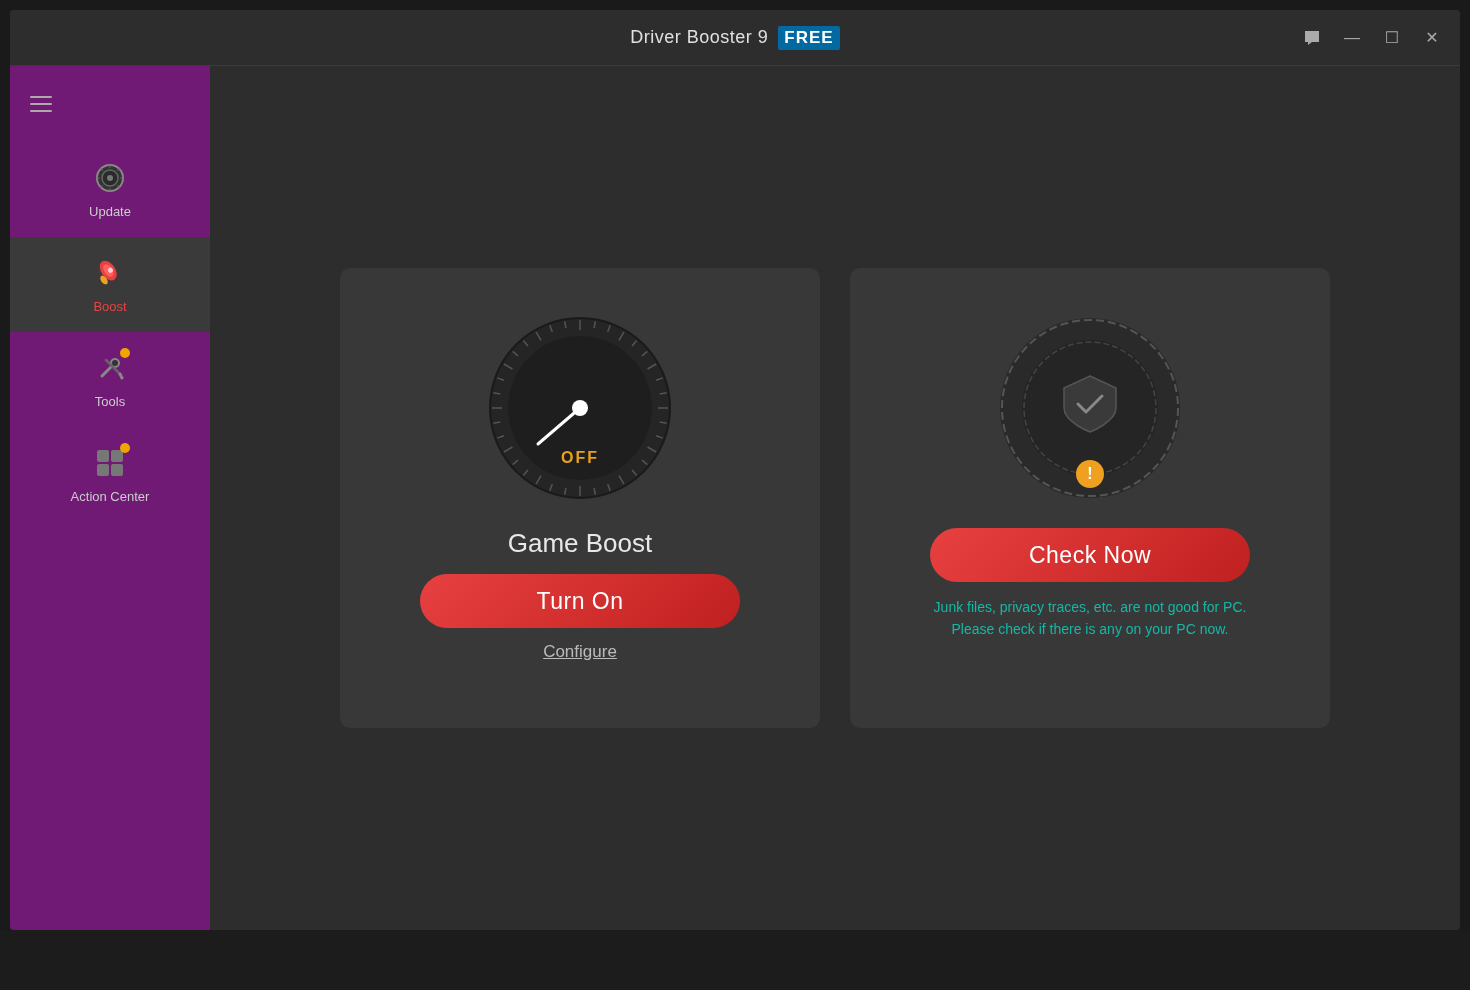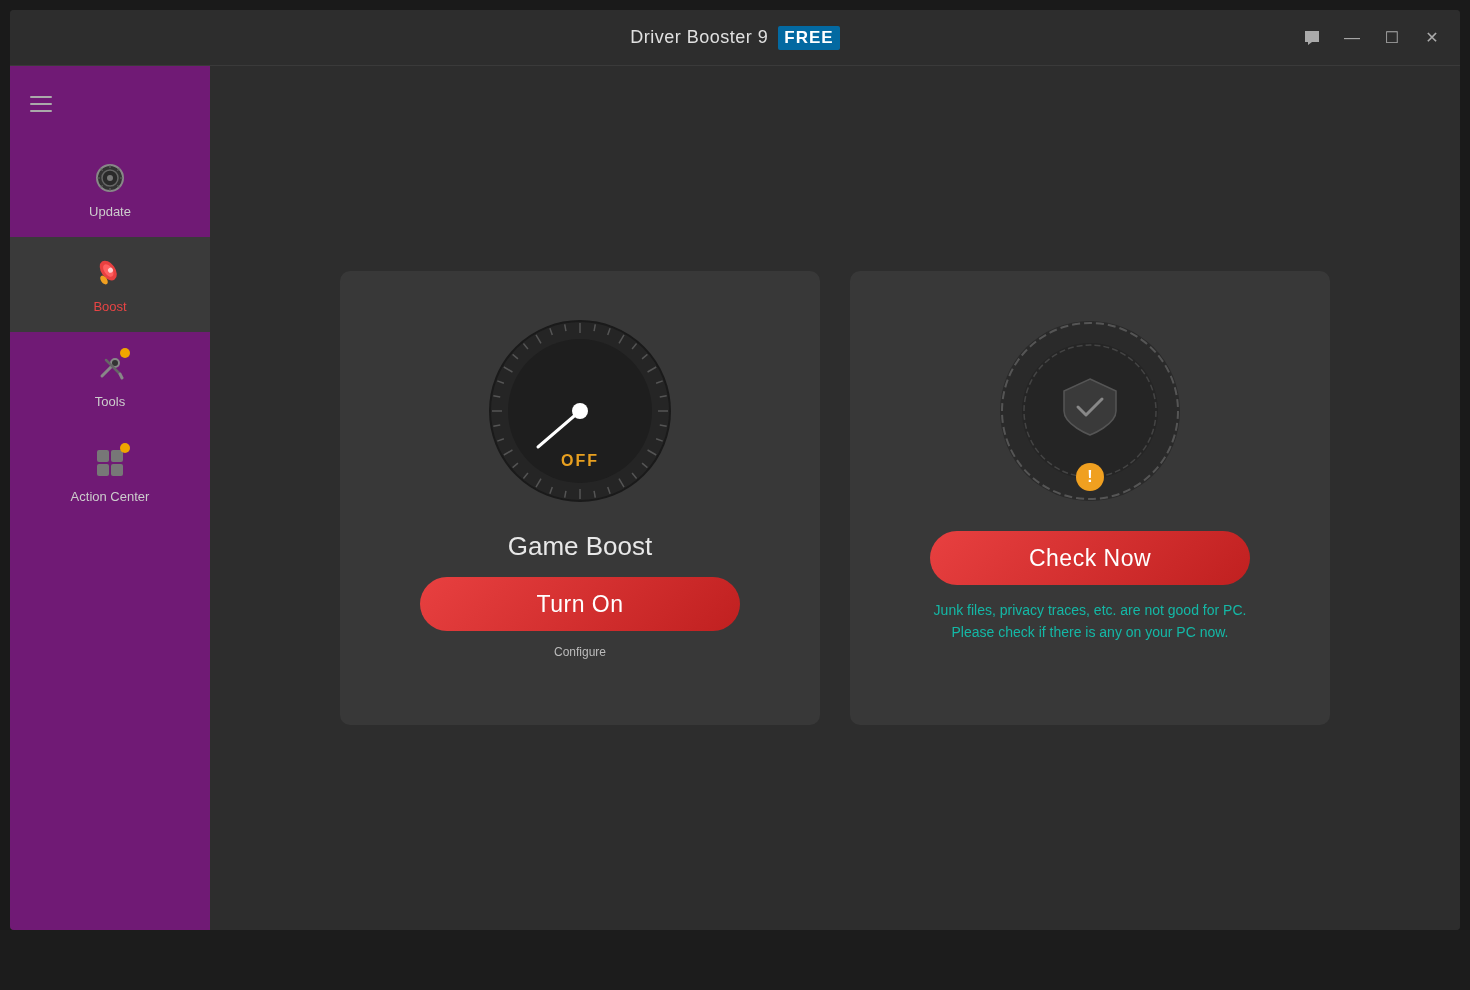--- a/index.html
+++ b/index.html
@@ -252,21 +252,22 @@
       color: white;
       font-size: 23px;
       font-weight: 400;
       cursor: pointer;
       letter-spacing: 0.5px;
       margin-bottom: 14px;
     }
 
     .card-link {
       color: #bbb;
-      font-size: 12px;
+      font-size: 17px;
+      text-decoration: underline;
       cursor: pointer;
       margin-bottom: 30px;
     }
 
     .card-description {
       font-size: 14px;
       color: #14b8a6;
       text-align: center;
       line-height: 1.6;
       max-width: 320px;

